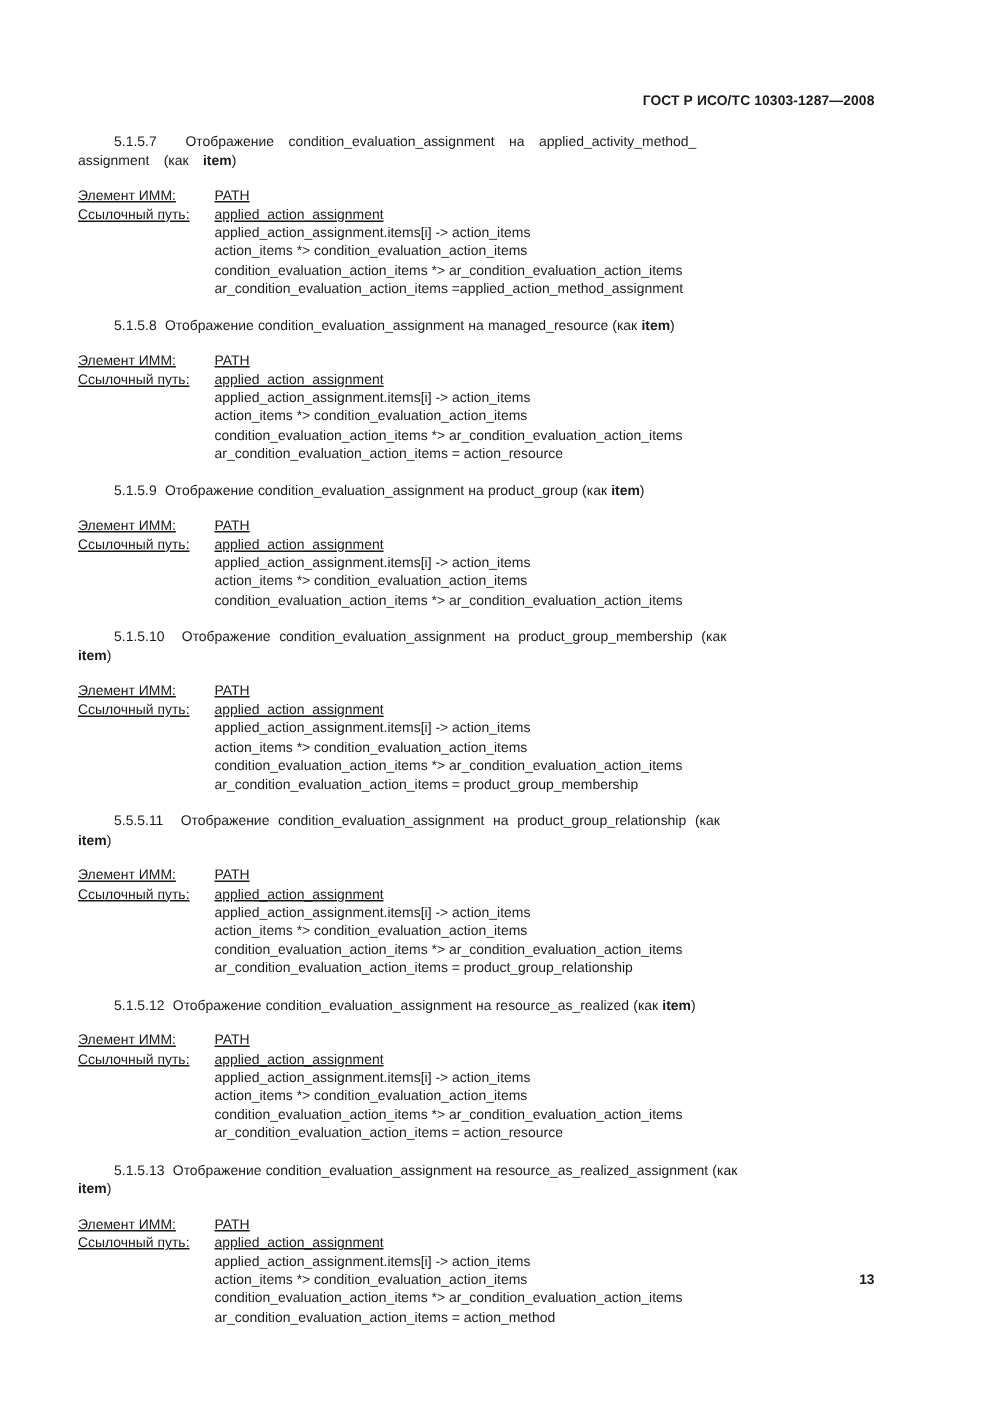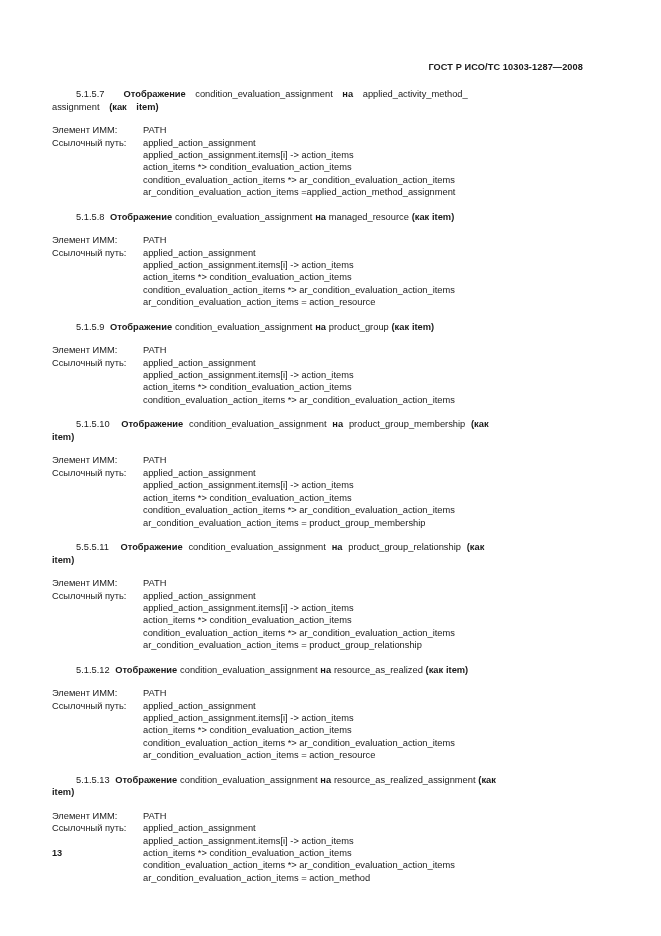--- a/index.html
+++ b/index.html
@@ -58,21 +58,21 @@
   .clause-heading.justified {
     text-align-last: left;
   }
   .clause-heading .num {
     font-weight: normal;
   }
   .clause-heading .ent {
     font-weight: normal;
   }
   .clause-heading .rus {
-    font-weight: bold;
+    font-weight: normal;
   }
   .clause-heading .item-kw {
     font-weight: bold;
   }
 
   
   .clause-heading.wide {
     word-spacing: 7px;
   }
   .clause-heading.wide2 {
@@ -82,20 +82,21 @@
   
   .path-block {
     margin-top: 11px;
     font-size: 9.3px;
     line-height: 12.4px;
   }
   .row {
     display: flex;
     align-items: center;
     white-space: nowrap;
+    text-decoration: underline;
   }
   .row .label {
     width: 91px;
     flex: 0 0 91px;
   }
   .row .value {
     flex: 1 1 auto;
   }
   .path-line {
     margin-left: 91px;
@@ -103,21 +104,21 @@
   }
 
   .spacer-after-block { height: 12px; }
 
   
   .page-number {
     position: absolute;
     left: 52px;
     top: 848px;
     width: 531px;
-    text-align: left;
+    text-align: right;
     font-size: 9.2px;
     font-weight: bold;
   }
 </style>
 </head>
 <body>
 
 <div class="page">
 
   <div class="doc-header">ГОСТ Р ИСО/ТС 10303-1287—2008</div>

